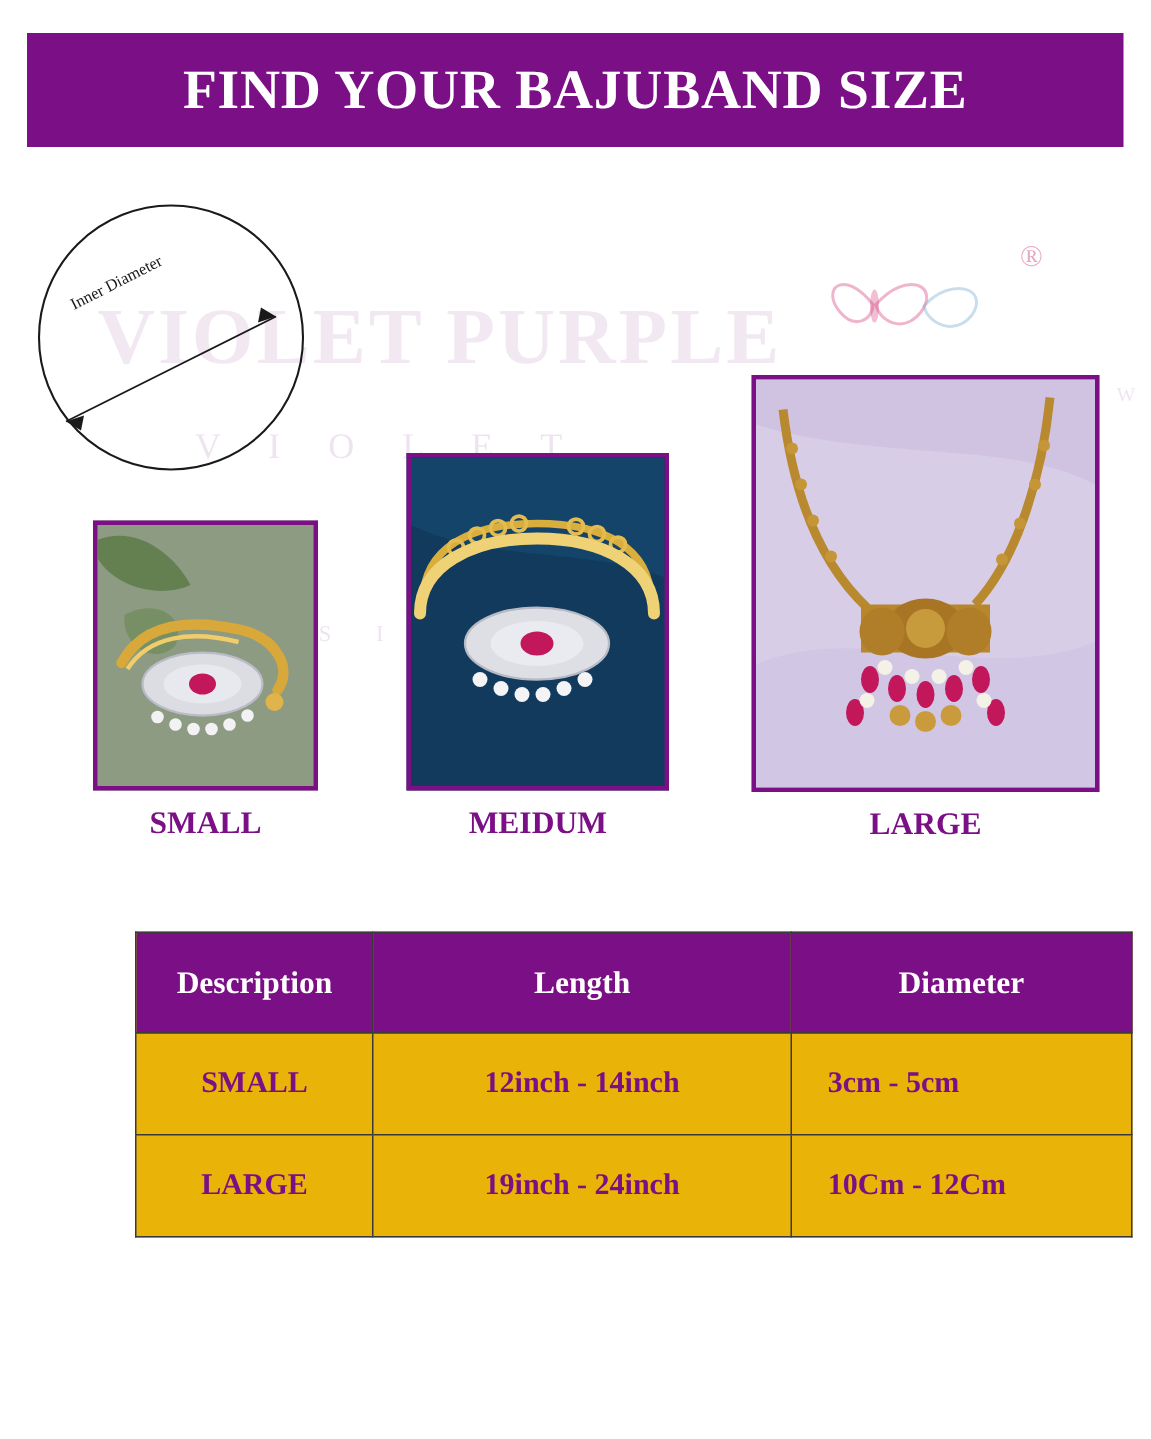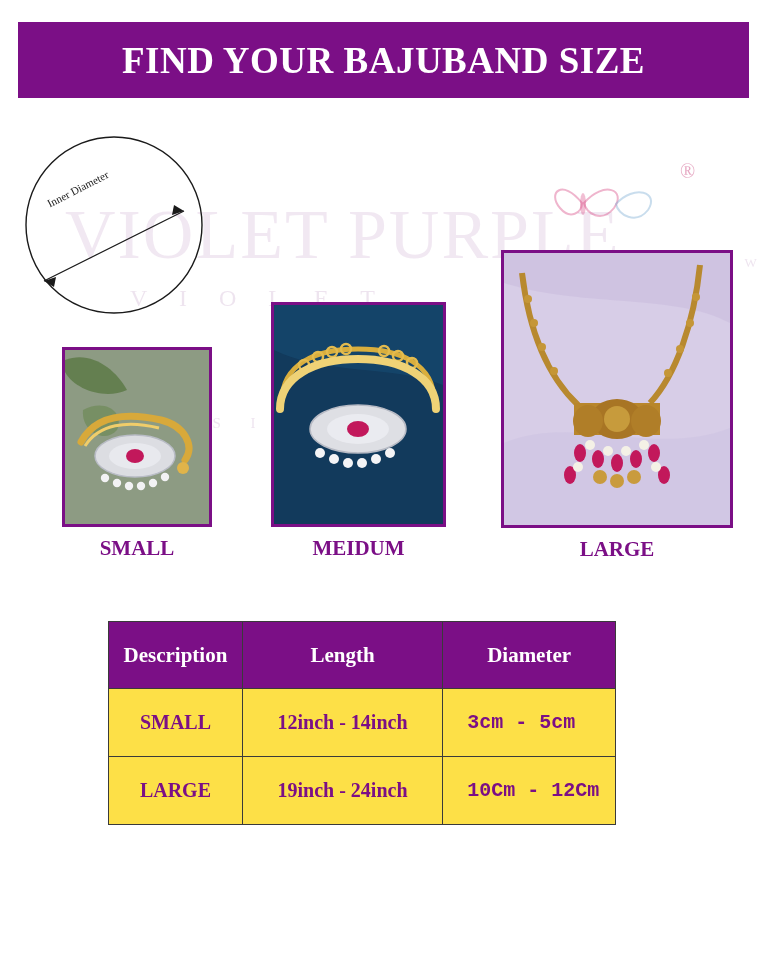--- a/index.html
+++ b/index.html
@@ -38,22 +38,22 @@
   .watermark {
     position: absolute;
     left: 55px; top: 150px;
     width: 680px; height: 480px;
     pointer-events: none;
     z-index: 1;
   }
   .wm-main {
     position: absolute;
     left: 10px; top: 45px;
-    font-size: 70px;
-    font-weight: normal;
+    font-size: 53px;
+    font-weight: bold;
     letter-spacing: 2px;
     color: rgba(190,150,195,0.22);
     font-family: "Liberation Serif", serif;
     white-space: nowrap;
   }
   .wm-sub1 {
     position: absolute;
     left: 75px; top: 135px;
     font-size: 24px;
     letter-spacing: 13px;
@@ -133,25 +133,25 @@
   .card-medium .frame { width: 175px; height: 225px; background: #123a5c; }
   .card-medium .caption { font-size: 21px; margin-top: 9px; }
 
   .card-large { left: 501px; top: 250px; width: 232px; }
   .card-large .frame { width: 232px; height: 278px; background: #d9cfe8; }
   .card-large .caption { font-size: 21px; margin-top: 9px; }
 
   
   .size-table {
     position: absolute;
-    left: 108px; top: 621px;
-    width: 508px;
+    left: 90px; top: 621px;
+    width: 665px;
     border-collapse: collapse;
     z-index: 3;
-    background: #fde047;
+    background: #eab308;
   }
   .size-table th, .size-table td {
     border: 1px solid #3a3a3a;
     text-align: center;
     font-family: "Liberation Serif", serif;
   }
   .size-table thead th {
     background: #7b0f86;
     color: #ffffff;
     font-size: 21px;
@@ -160,21 +160,21 @@
   }
   .size-table tbody td {
     color: #7b0f86;
     font-size: 20px;
     font-weight: bold;
     height: 68px;
   }
   .col-desc { width: 145px; }
   .col-len  { width: 255px; }
   .col-dia  { width: 208px; }
-  .size-table tbody td.cell-dia { text-align: left; padding-left: 24px; font-family: Liberation Mono, monospace; }
+  .size-table tbody td.cell-dia { text-align: left; padding-left: 24px; }
 </style>
 </head>
 <body>
 
 <div class="page">
 
   <div class="header-band">
     <div class="header-title">FIND YOUR BAJUBAND SIZE</div>
   </div>
 

